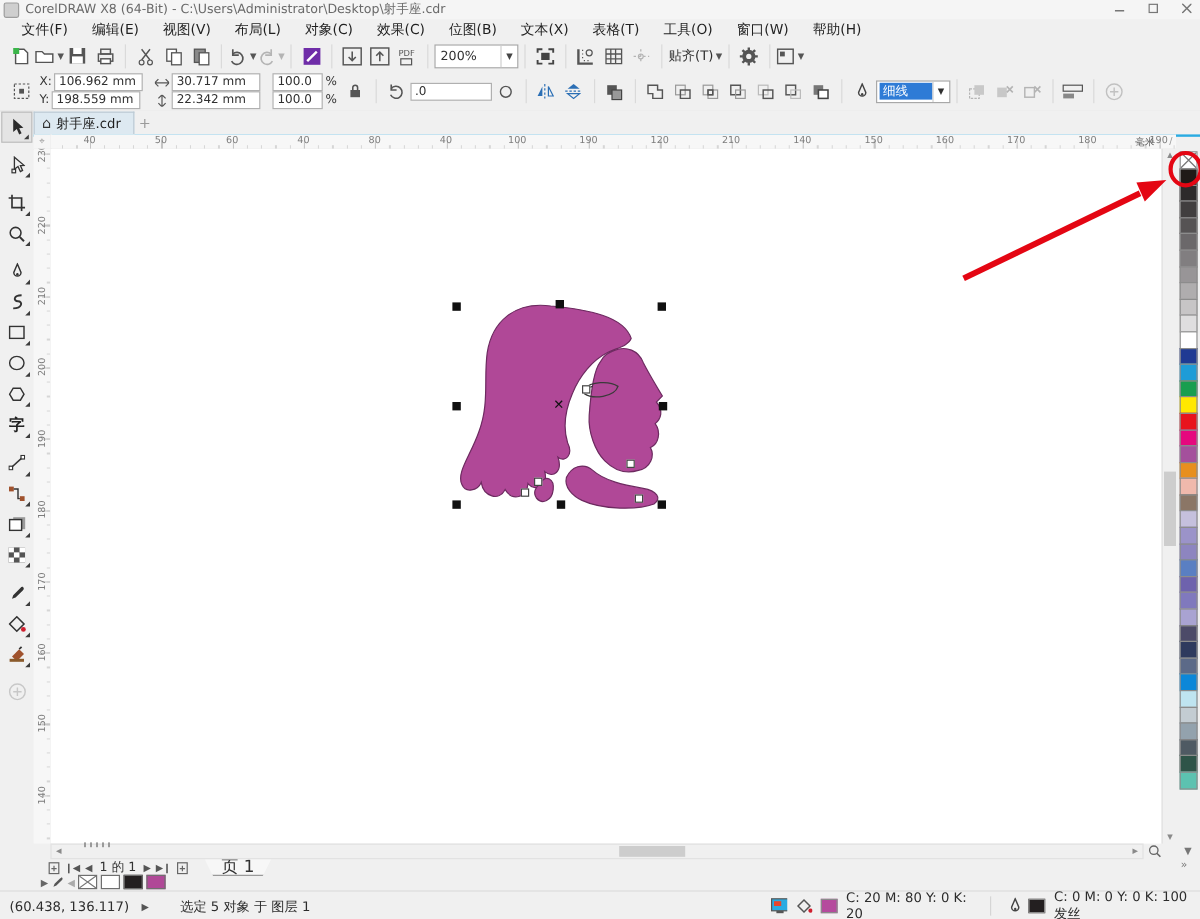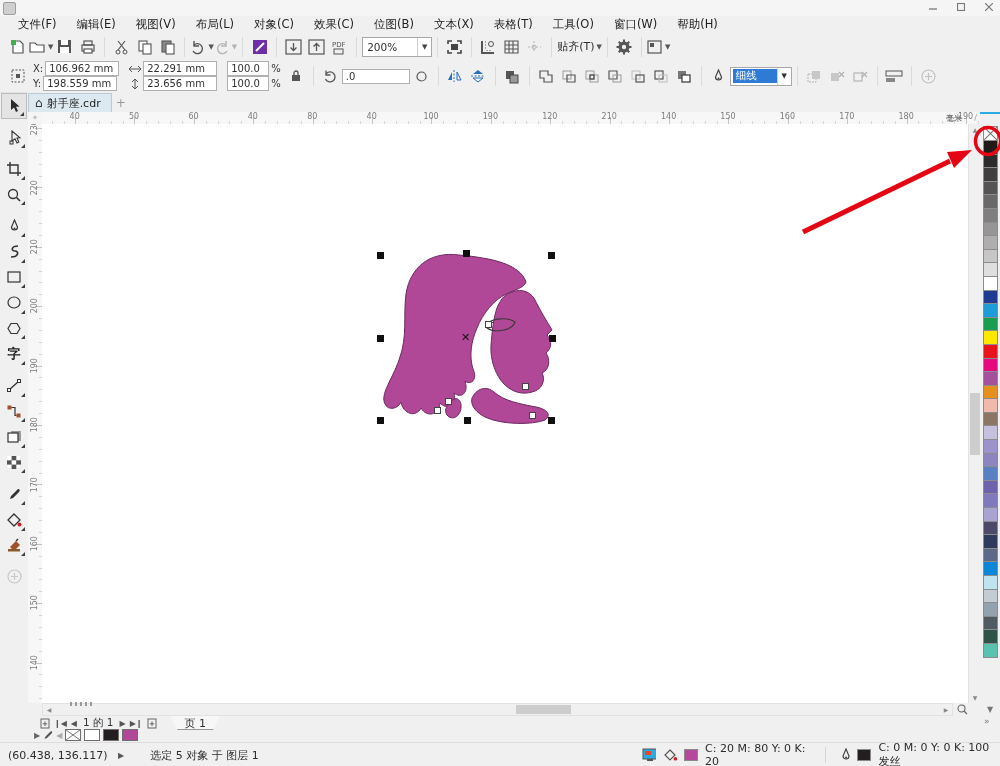--- a/index.html
+++ b/index.html
@@ -85,41 +85,42 @@
   
   .palette{position:absolute;left:980px;top:126px;width:20px;}
   .swx{width:15px;height:15px;box-sizing:border-box;border:1px solid #8c8c8c;background:#fff;margin:0 auto;position:relative;}
   .palette-colors > div{width:15px;height:14.6px;box-sizing:border-box;border:1px solid #8c8c8c;margin:-1px auto 0;}
   .palchev{position:absolute;left:982px;top:704px;width:16px;height:11px;display:flex;align-items:center;justify-content:center;color:#777;font-size:8px;}
   .palmore{position:absolute;left:984px;top:716px;color:#777;font-size:9px;}
   
   .navigator{position:absolute;left:40px;top:716px;height:14px;display:flex;align-items:center;gap:4px;font-size:10px;color:#333;}
   .navico{font-size:8px;color:#555;display:flex;align-items:center;}
   .pginfo{margin:0 2px;font-size:10.5px;}
-  .pagetab{margin-left:10px;background:#fbfbfb;padding:0 14px;height:14px;display:flex;align-items:center;font-size:11px;
+  .pagetab{margin-left:10px;background:#fbfbfb;padding:0 14px;height:14px;display:flex;align-items:center;font-size:14px;
     clip-path:polygon(0 0,100% 0,calc(100% - 7px) 100%,7px 100%);background:#f7f7f7;box-shadow:inset 0 -1px 0 #999;}
   
   .docpalette{position:absolute;left:34px;top:728px;height:14px;display:flex;align-items:center;gap:3px;}
   .dp-ico{font-size:8px;color:#666;}
   .dsw{width:16px;height:12px;box-sizing:border-box;border:1px solid #6f6f6f;position:relative;}
   
   .statusbar{position:absolute;left:0;top:742px;width:1000px;height:24px;background:#f0f0f0;border-top:1px solid #ddd;display:flex;align-items:center;font-size:11px;color:#2c2c2c;}
   .sb-coords{margin-left:8px;width:110px;}
   .sb-fly{font-size:8px;color:#555;margin-right:26px;}
   .sb-right{position:absolute;left:642px;top:0;height:24px;display:flex;align-items:center;gap:7px;}
   .sb-sw{width:16px;height:12px;border:1px solid #8a8a8a;box-sizing:border-box;}
   .sb-div{width:1px;height:16px;background:#d5d5d5;margin:0 8px;}
   
   .annot{position:absolute;left:0;top:0;width:1000px;height:766px;z-index:50;pointer-events:none;}
 </style>
 </head>
 <body>
 
 <div class="titlebar">
   <span class="app-ico"></span>
+  <span>CorelDRAW X8 (64-Bit) - C:\Users\Administrator\Desktop\射手座.cdr</span>
   <span class="winbtns">
     <span class="wb">
         <svg width="8" height="8">
           <line x1="0" y1="6" x2="8" y2="6" stroke="#777" stroke-width="1.3"></line>
         </svg>
       </span>
     <span class="wb">
         <svg width="8" height="8">
           <rect x="0.5" y="0.5" width="7" height="7" fill="none" stroke="#777" stroke-width="1.2"></rect>
         </svg>
@@ -308,29 +309,29 @@
         <span class="fld w70">198.559 mm</span>
       </div>
   </div>
   <div class="stack2" style="margin-left:10px">
     <div class="frow">
         <span class="pb-ico">
           <svg width="12" height="8">
             <path d="M0,4 H12 M3,1 L0,4 L3,7 M9,1 L12,4 L9,7" stroke="#555" fill="none"></path>
           </svg>
         </span>
-        <span class="fld w70">22.291 mm</span>
+        <span class="fld w70">30.717 mm</span>
       </div>
     <div class="frow">
         <span class="pb-ico">
           <svg width="12" height="10">
             <path d="M6,0 V10 M3,3 L6,0 L9,3 M3,7 L6,10 L9,7" stroke="#555" fill="none"></path>
           </svg>
         </span>
-        <span class="fld w70">23.656 mm</span>
+        <span class="fld w70">22.342 mm</span>
       </div>
   </div>
   <div class="stack2" style="margin-left:10px">
     <div class="frow">
         <span class="fld w40">100.0</span>
         <span class="flbl">%</span>
       </div>
     <div class="frow">
         <span class="fld w40">100.0</span>
         <span class="flbl">%</span>

